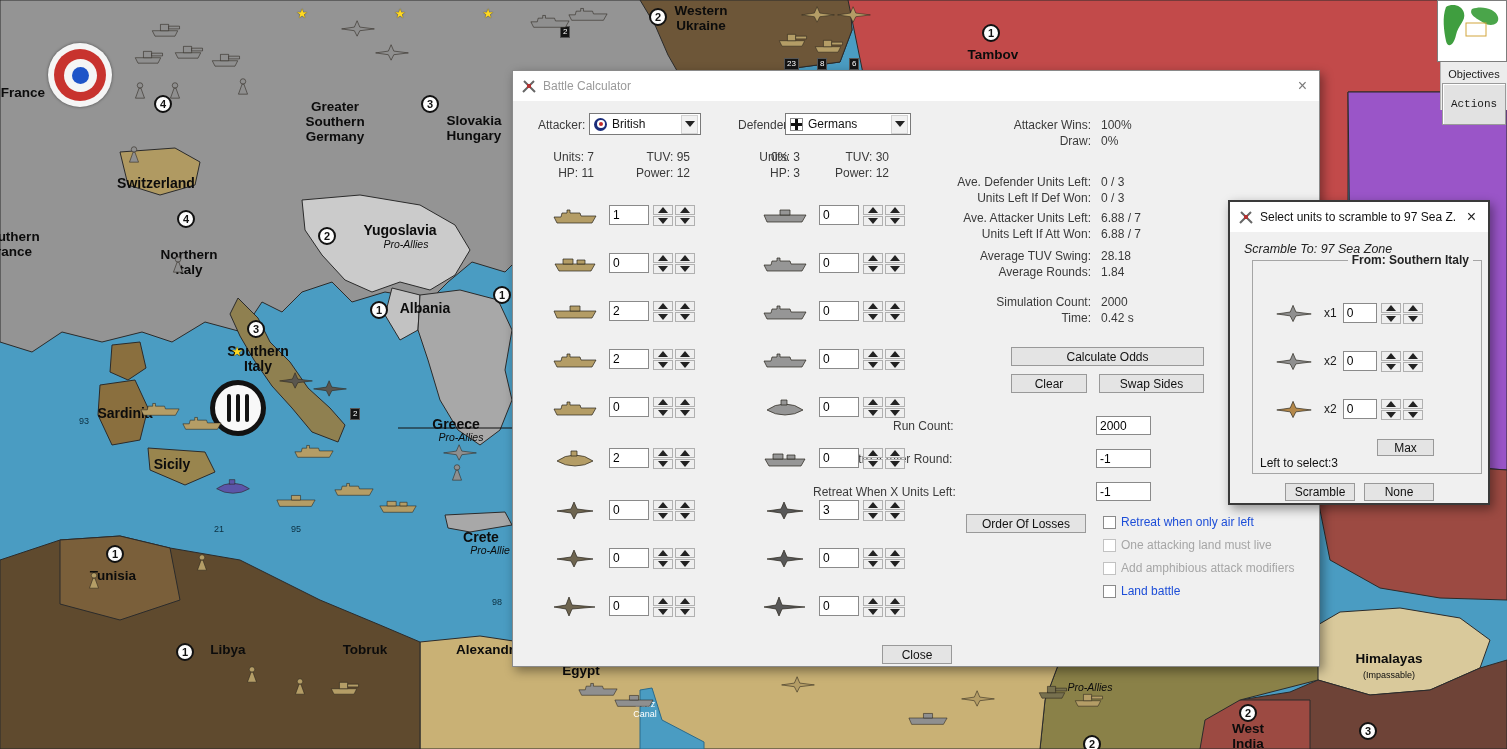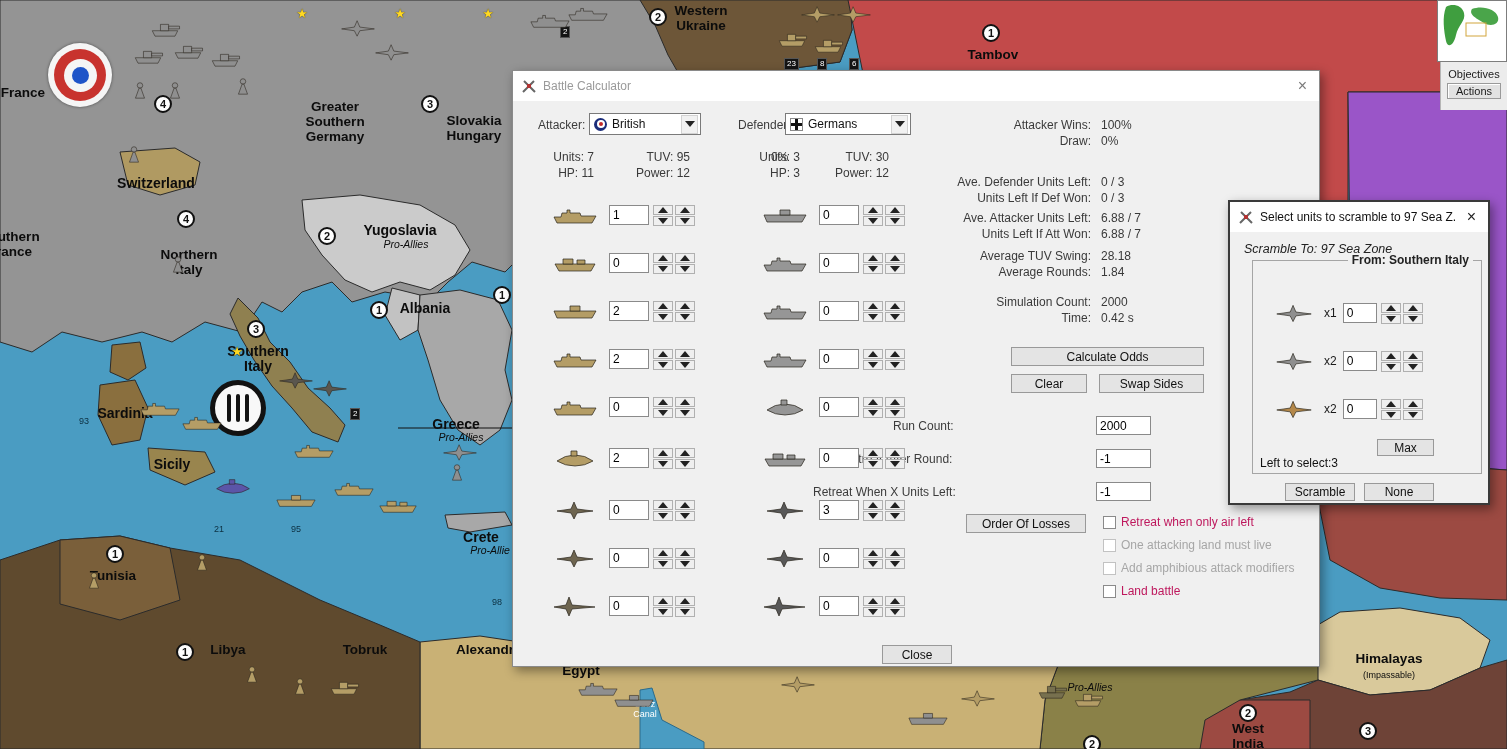--- a/index.html
+++ b/index.html
@@ -30,21 +30,21 @@
   .battle-marker{position:absolute;left:238px;top:408px;width:56px;height:56px;transform:translate(-50%,-50%);
                  border-radius:50%;background:#f8f8f8;border:5px solid #121212;display:flex;align-items:center;
                  justify-content:center;gap:5px;box-sizing:border-box}
   .battle-marker i{width:4px;height:28px;background:#121212;border-radius:2px}
   
   .minimap{position:absolute;right:0;top:0;width:70px;height:62px;background:#fff;border:1px solid #7d7d7d;z-index:5;box-sizing:border-box}
   .side-panel{position:absolute;right:0;top:62px;width:67px;height:48px;background:#ececec;border-left:1px solid #b5b5b5;
               z-index:5;display:flex;flex-direction:column;align-items:center;gap:3px;padding-top:6px;box-sizing:border-box}
   .side-panel .tab-label{font-size:11px;color:#1a1a1a}
   .side-panel .tab-btn{font-size:11px;color:#1a1a1a;background:#e2e2e2;border:1px solid #9a9a9a;
-                       box-shadow:inset 1px 1px 0 #fff;padding:1px 8px;font-family:Liberation Sans, sans-serif}
+                       box-shadow:inset 1px 1px 0 #fff;padding:14px 8px;font-family:Liberation Mono, monospace}
   
   .dialog{position:absolute;background:#f0f0f0;border:1px solid #8a8a8a;box-shadow:3px 4px 10px rgba(0,0,0,.4);box-sizing:border-box}
   .titlebar{position:absolute;left:0;top:0;right:0;height:30px;background:#fff;display:flex;align-items:center;
             padding:0 8px;gap:6px;box-sizing:border-box}
   .title-text{font-size:12px;color:#9a9a9a;flex:1;white-space:nowrap;overflow:hidden}
   .dialog.active{border:2px solid #3a3a3a}
   .dialog.active .title-text{color:#101010}
   .close-btn{font-size:16px;color:#7a7a7a;background:none;border:none;padding:0 4px;font-family:inherit;cursor:pointer}
   .dialog.active .close-btn{color:#222}
   .dlabel{position:absolute;font-size:12px;color:#3c3c3c;white-space:nowrap}
@@ -60,21 +60,21 @@
   .cross-sm::before{content:"";position:absolute;left:4px;top:0;width:3px;height:11px;background:#111}
   .cross-sm::after{content:"";position:absolute;left:0;top:4px;width:11px;height:3px;background:#111}
   .sum{position:absolute;font-size:12px;color:#3a3a3a;text-align:right}
   .rrow{position:absolute;left:248px;width:420px;display:flex;font-size:12px;color:#3a3a3a}
   .rlabel{width:330px;text-align:right}
   .rvalue{margin-left:10px;width:76px;text-align:left}
   .btn{position:absolute;background:#e4e4e4;border:1px solid #999;font-size:12px;color:#111;
        display:flex;align-items:center;justify-content:center;font-family:inherit;padding:0;box-sizing:border-box}
   .tinput{position:absolute;height:19px;border:1px solid #8a8a8a;background:#fff;font-size:12px;
           font-family:inherit;padding:0 3px;box-sizing:border-box}
-  .cb-row{position:absolute;display:flex;align-items:center;gap:5px;font-size:12px;color:#be185d}
+  .cb-row{position:absolute;display:flex;align-items:center;gap:5px;font-size:12px;color:#1d4ed8}
   .cb{width:13px;height:13px;background:#fff;border:1px solid #8a8a8a;box-sizing:border-box;flex:none}
   .cb-row.disabled{color:#a6a6a6}
   .cb-row.disabled .cb{border-color:#c2c2c2}
   .urow{position:absolute;display:flex;align-items:center}
   .uicon-box{width:68px;display:flex;justify-content:center;flex:none}
   .num-input{width:40px;height:20px;border:1px solid #8a8a8a;background:#fff;font-size:12px;
              font-family:inherit;padding:1px 3px;box-sizing:border-box;margin-right:4px}
   .spinner{display:inline-flex;gap:2px}
   .spin-col{display:inline-flex;flex-direction:column;gap:1px}
   .spin-btn{width:20px;height:10px;background:#efefef;border:1px solid #b0b0b0;display:flex;align-items:center;

